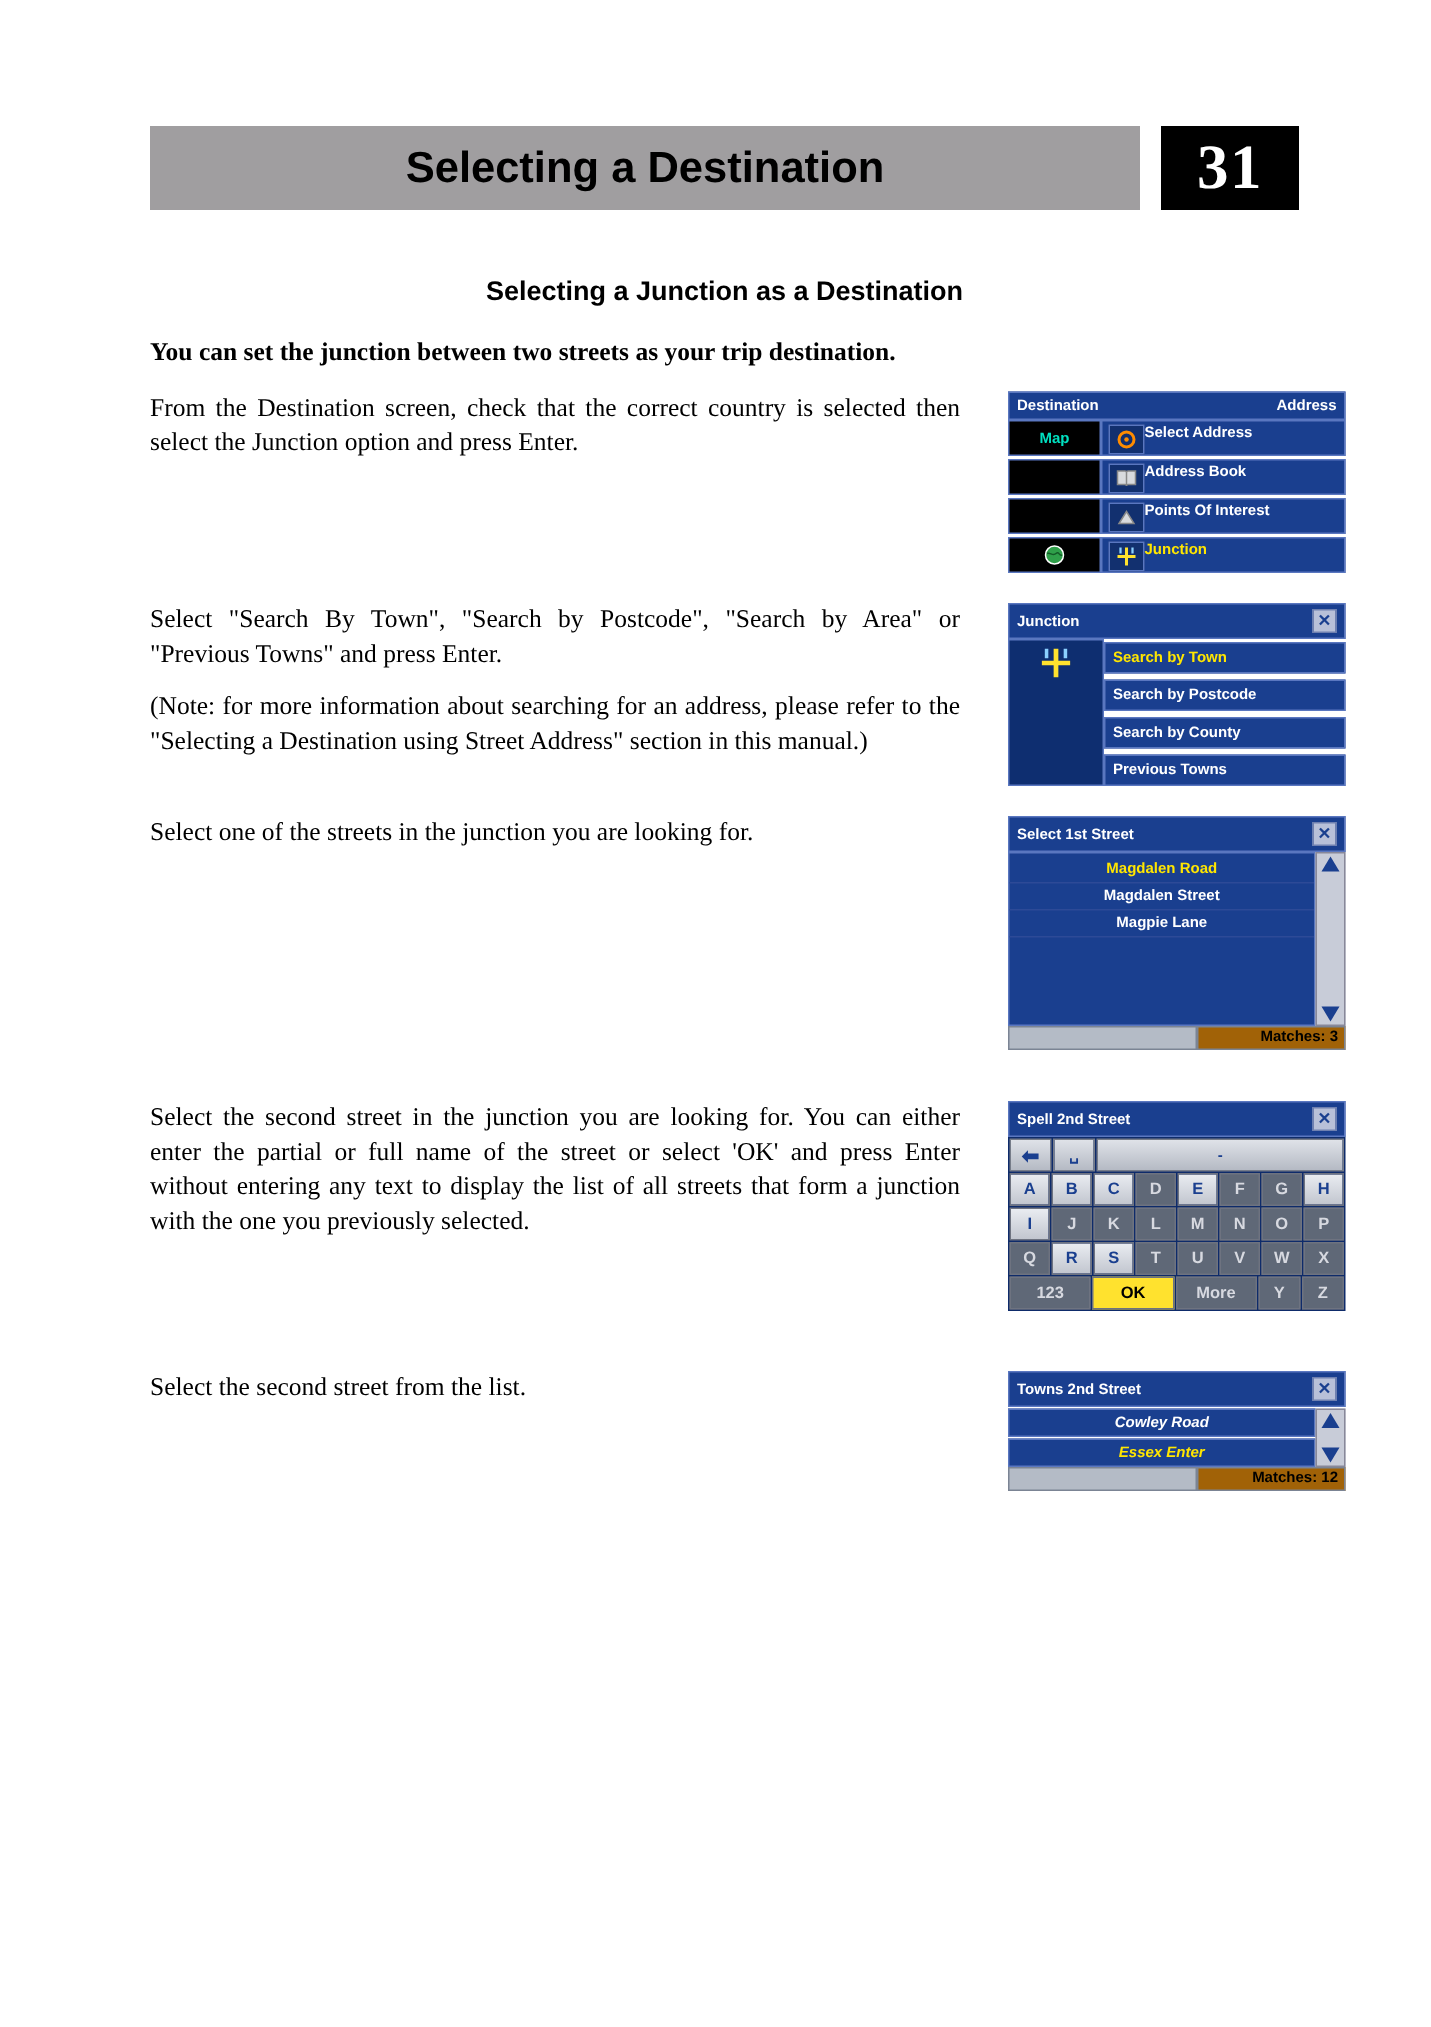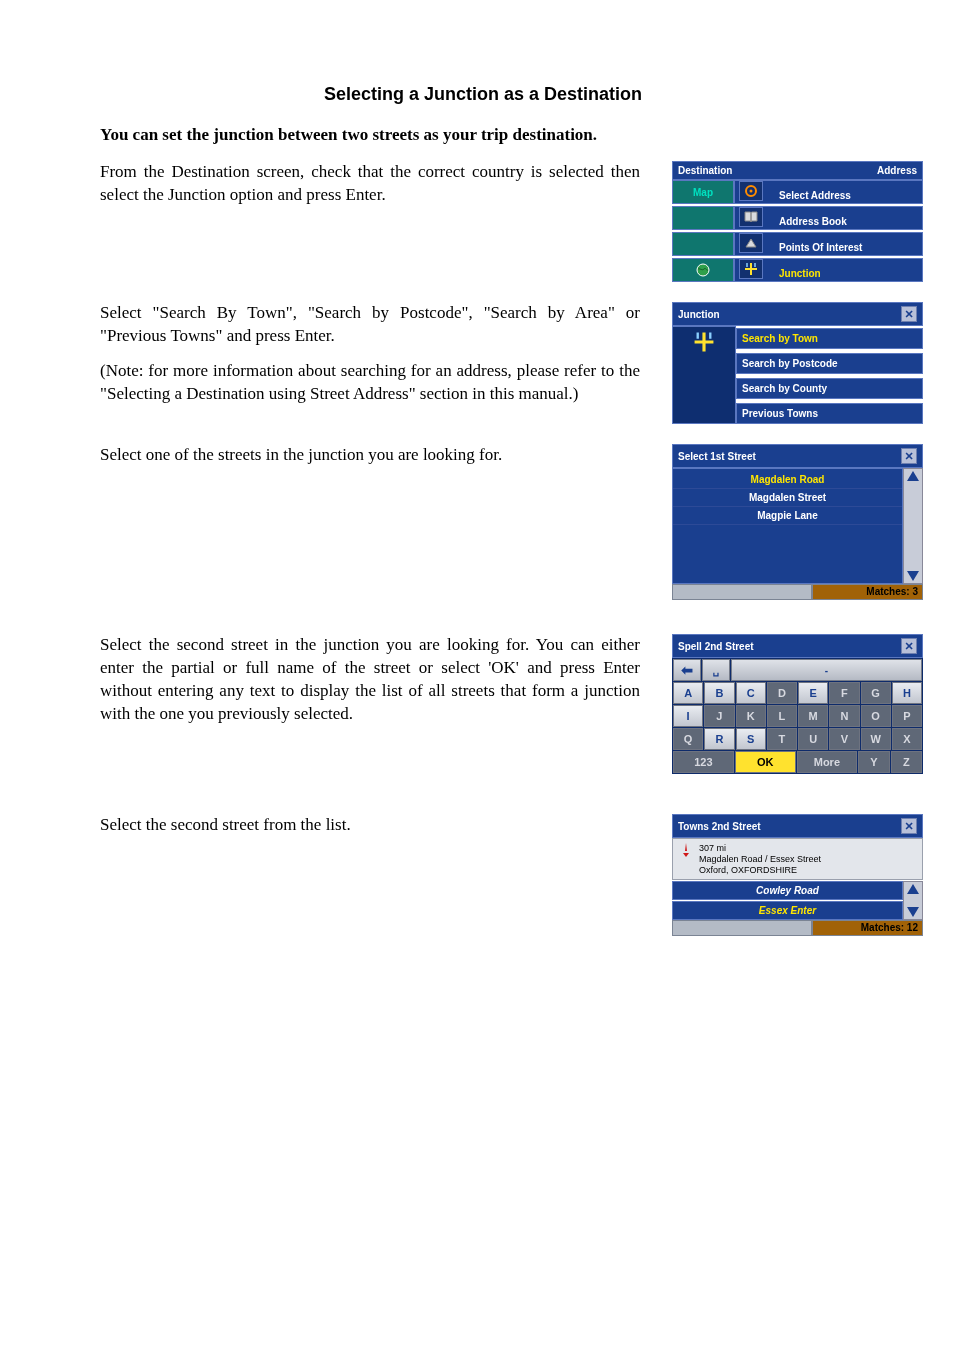--- a/index.html
+++ b/index.html
@@ -62,21 +62,21 @@
   }
   .txt {
     flex: 0 0 540px;
     line-height: 1.35;
     text-align: justify;
   }
   .txt p { margin: 0 0 12px 0; }
   .shotcol { flex: 0 0 225px; }
   
   .shot {
-    width: 251px;
+    width: 225px;
     font-family: Arial, Helvetica, sans-serif;
     font-size: 10px;
     color: #fff;
     box-sizing: border-box;
   }
   .shot .titlebar {
     background: #1a3f8f;
     border: 1px solid #5a77c0;
     display: flex;
     align-items: center;
@@ -111,35 +111,35 @@
   
   .dest-grid { display: flex; }
   .dest-left {
     width: 62px;
     display: flex;
     flex-direction: column;
     gap: 2px;
   }
   .dest-left .cell {
     flex: 1;
-    background: #0f766e;
+    background: #000000;
     border: 1px solid #5a77c0;
     display: flex;
     align-items: center;
     justify-content: center;
     font-weight: 700;
   }
   .map-cell { color: #00e0c0; }
   .dest-right { flex: 1; display: flex; flex-direction: column; gap: 2px; }
   .dest-right .item {
     background: #1a3f8f;
     border: 1px solid #5a77c0;
     display: flex;
-    align-items: flex-end;
-    gap: 16px;
+    align-items: flex-start;
+    gap: 0;
     padding: 2px 4px;
     font-weight: 700;
     color: #fff;
     height: 24px;
     box-sizing: border-box;
   }
   .dest-right .item.sel { color: #ffe600; }
   .dest-right .iconbox {
     width: 22px; height: 18px;
     background: #12306f;
@@ -287,20 +287,25 @@
     display: flex; flex-direction: column; justify-content: space-between; align-items:center;
     padding: 2px 0; margin-top: 1px;
   }
   svg { display: block; }
 </style>
 </head>
 <body>
 
 <div class="page">
 
+  <div class="banner">
+    <div class="banner-left">Selecting a Destination</div>
+    <div class="banner-gap"></div>
+    <div class="banner-right">31</div>
+  </div>
 
   <div class="subheading">Selecting a Junction as a Destination</div>
   <p class="intro">You can set the junction between two streets as your trip destination.</p>
 
   <div class="row">
     <div class="txt">
         <p>From the Destination screen, check that the correct country is selected   then select the Junction option and press Enter.</p>
       </div>
     <div class="shotcol">
       <div class="shot">
@@ -492,32 +497,20 @@
   <div class="row">
     <div class="txt">
         <p>Select the second street from the list.</p>
       </div>
     <div class="shotcol">
       <div class="shot resshot">
         <div class="titlebar">
           <span>Towns 2nd Street</span>
           <span class="closebtn">✕</span>
         </div>
-        <div class="infobox">
-          <div class="pin">
-            <svg width="12" height="14" viewBox="0 0 12 14">
-                <path d="M6 0l-1 8h2zM6 14l-3-4h6z" fill="#d01919"></path>
-              </svg>
-          </div>
-          <div>
-            <div>307 mi</div>
-            <div>Magdalen Road / Essex Street</div>
-            <div>Oxford, OXFORDSHIRE</div>
-          </div>
-        </div>
         <div class="listwrap">
           <div class="list">
             <div class="li">Cowley Road</div>
             <div class="li sel">Essex Enter</div>
           </div>
           <div class="scroll">
             <div class="tri-up"></div>
             <div class="tri-down"></div>
           </div>
         </div>

